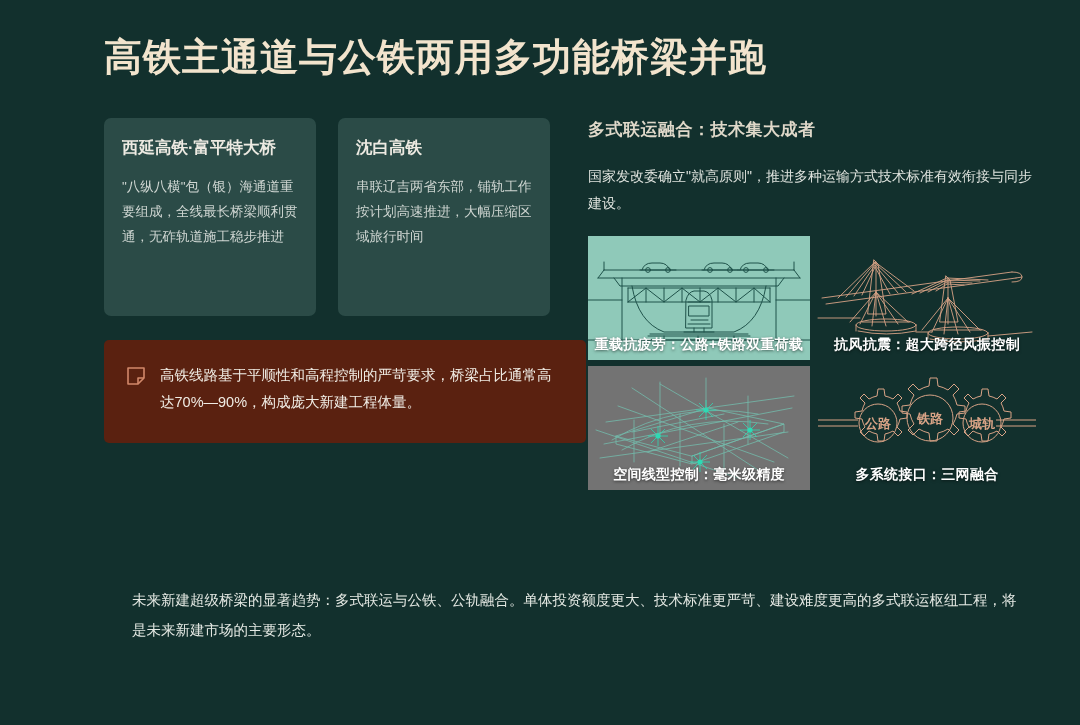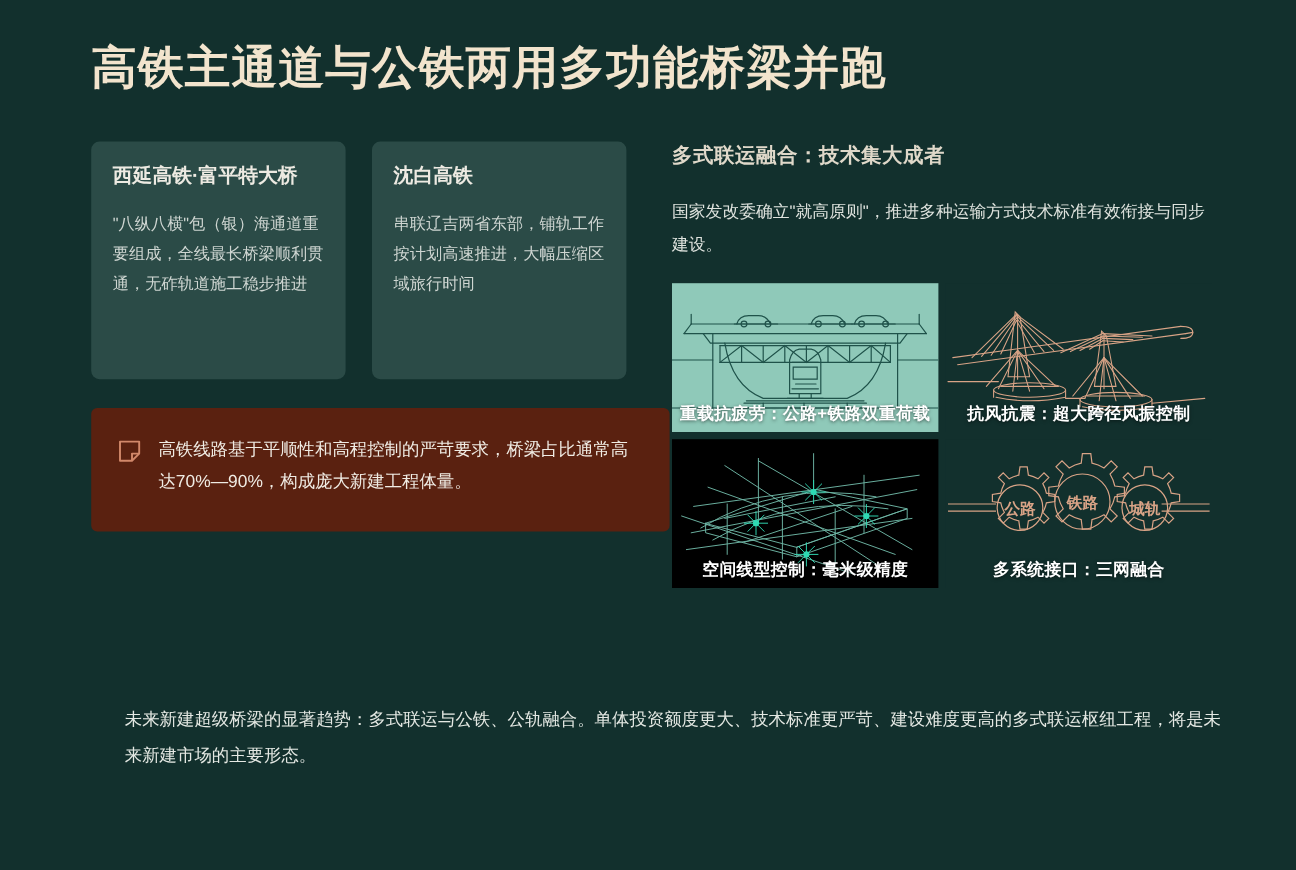--- a/index.html
+++ b/index.html
@@ -14,20 +14,21 @@
     background: #12302d;
     font-family: "Liberation Sans", "DejaVu Sans", sans-serif;
     color: #e9e4da;
     position: relative;
   }
 
   .slide {
     position: absolute;
     inset: 0;
     padding: 34px 60px 12px 76px;
+    margin-left: 28px;
   }
 
   
   .page-title {
     font-size: 38px;
     font-weight: 700;
     color: #f2e4cd;
     letter-spacing: 1px;
     line-height: 1.25;
     margin-bottom: 36px;
@@ -112,21 +113,21 @@
     grid-template-columns: 222px 222px;
     grid-template-rows: 124px 124px;
     gap: 6px;
   }
   .tile {
     position: relative;
     overflow: hidden;
   }
   .tile.bg-dark  { background: #12302d; }
   .tile.bg-mint  { background: #8fc9b9; }
-  .tile.bg-panel { background: #000000; }
+  .tile.bg-panel { background: #737373; }
 
   .tile-art {
     position: absolute;
     inset: 0;
   }
   .tile-art svg { width: 100%; height: 100%; display: block; }
 
   .tile-label {
     position: absolute;
     left: 0; right: 0; bottom: 6px;
@@ -135,25 +136,25 @@
     font-weight: 700;
     color: #ffffff;
     letter-spacing: .3px;
     text-shadow: 0 1px 3px rgba(0,0,0,.55);
     z-index: 2;
   }
 
   
   .footer {
     position: absolute;
-    left: 70px;
+    left: 80px;
     right: 60px;
     top: 580px;
     display: flex;
-    gap: 32px;
+    gap: 22px;
     align-items: center;
   }
   .footer-bar {
     width: 2px;
     flex: none;
     background: #c88e6f;
   }
   .footer-text {
     font-size: 14.5px;
     line-height: 2.05;

